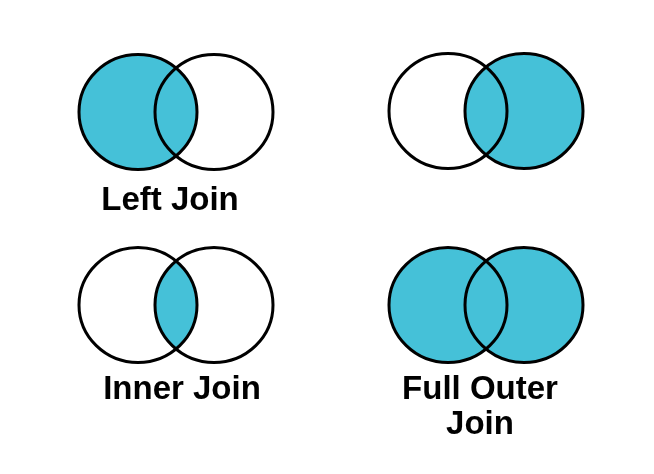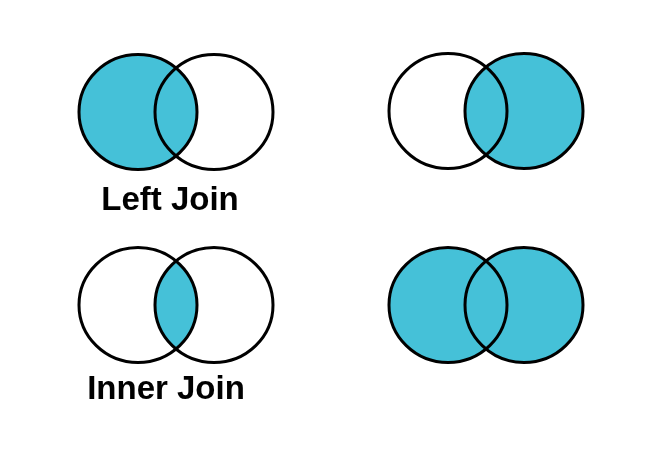--- a/index.html
+++ b/index.html
@@ -31,21 +31,21 @@
     text-align: center;
     font-size: 33px;
     line-height: 35px;
     font-weight: bold;
     color: #000000;
     letter-spacing: 0px;
     white-space: normal;
   }
   .label-tl { left: 60px;  top: 181px; }
   .label-tr { left: 370px; top: 181px; }
-  .label-bl { left: 56px;  top: 370px; }
+  .label-bl { left: 72px;  top: 370px; }
   .label-br { left: 370px; top: 370px; }
 </style>
 </head>
 <body>
 
 <div class="canvas">
 
   <div class="venn venn-tl">
       <svg width="200" height="124" viewBox="0 0 200 124">
         <ellipse cx="62" cy="62" rx="59" ry="57.5" fill="#45c1d8"></ellipse>
@@ -78,14 +78,15 @@
   <div class="join-label label-bl">Inner Join</div>
 
   <div class="venn venn-br">
       <svg width="200" height="124" viewBox="0 0 200 124">
         <ellipse cx="62" cy="62" rx="59" ry="57.5" fill="#45c1d8"></ellipse>
         <ellipse cx="138" cy="62" rx="59" ry="57.5" fill="#45c1d8"></ellipse>
         <ellipse cx="62" cy="62" rx="59" ry="57.5" fill="none" stroke="#000000" stroke-width="3"></ellipse>
         <ellipse cx="138" cy="62" rx="59" ry="57.5" fill="none" stroke="#000000" stroke-width="3"></ellipse>
       </svg>
     </div>
+  <div class="join-label label-br">Full Outer Join</div>
 
 </div>
 
 </body></html>

